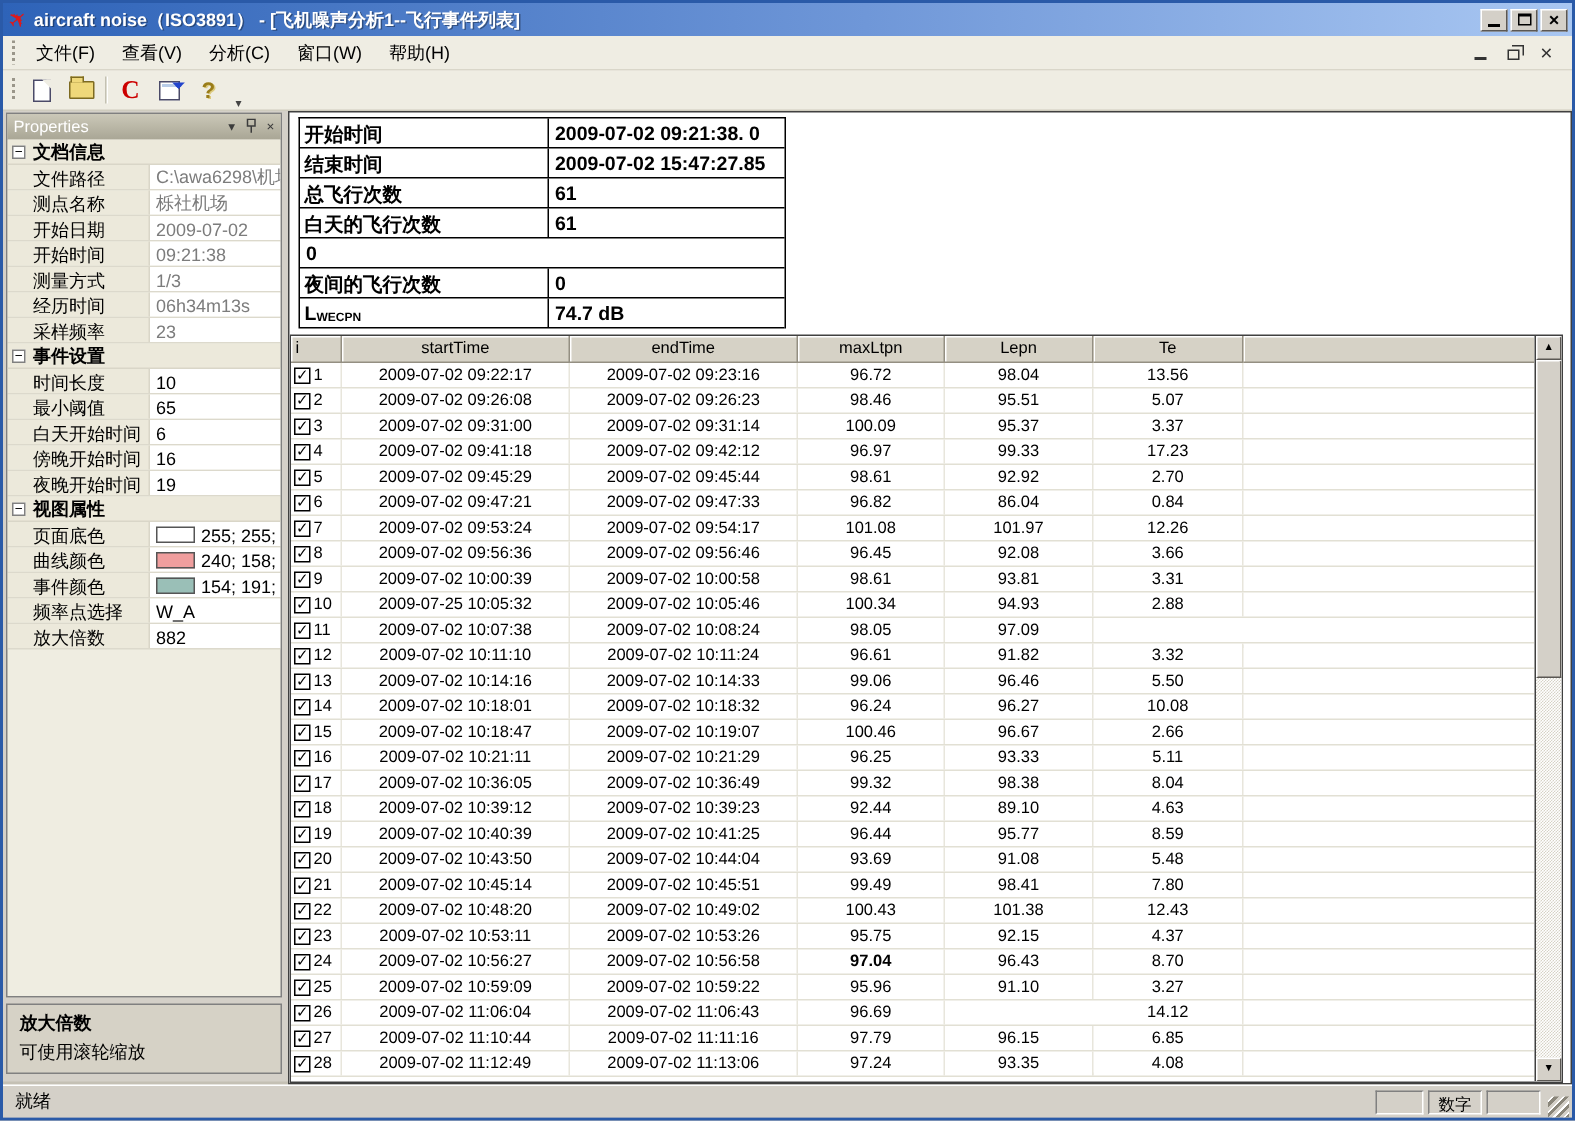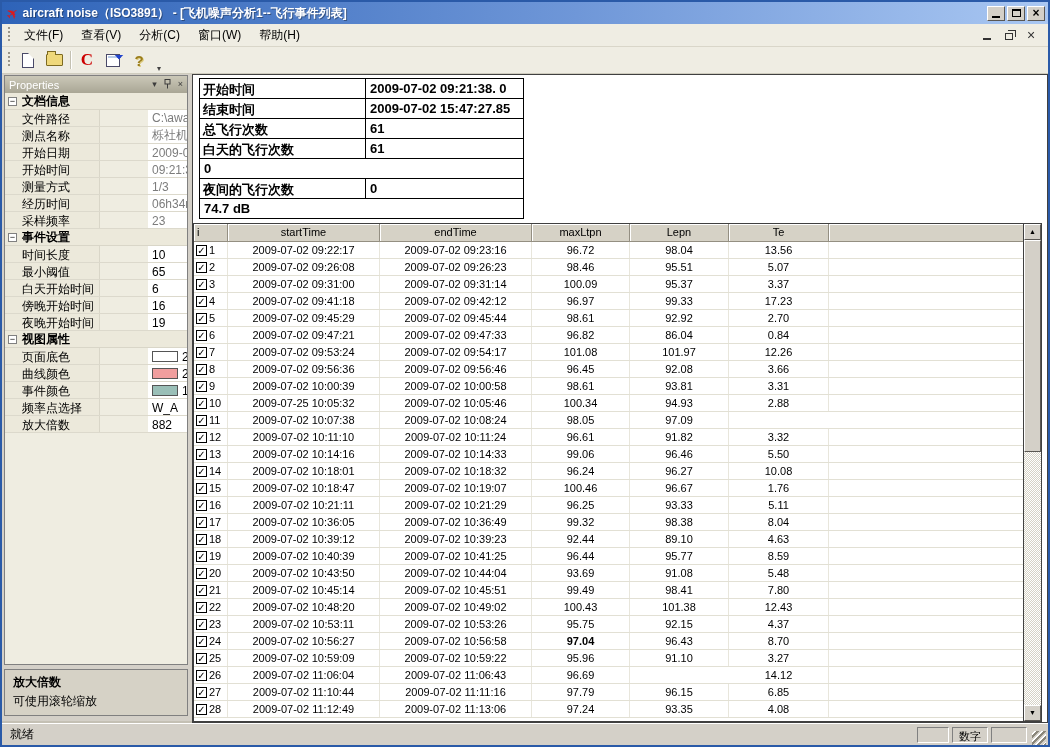--- a/index.html
+++ b/index.html
@@ -66,21 +66,21 @@
   .props-header { height:17px; flex:0 0 17px; display:flex; align-items:center; padding:0 4px;
     background:linear-gradient(to bottom,#cbc8b8,#a9a695); color:#fff; font-size:11px; }
   .props-title { flex:1; }
   .props-hdr-icons { display:flex; align-items:center; gap:6px; color:#3c3c3c; }
   .props-hdr-icons .hicon { font-size:9px; line-height:9px; }
   .props-body { flex:1; overflow:hidden; font-size:12px; }
   .prop-section { height:17px; display:flex; align-items:center; background:#ece9db;
     border-bottom:1px solid #d9d6c8; font-weight:bold; }
   .collapse-box { width:9px; height:9px; border:1px solid #808080; background:#fff; color:#000;
     font-size:9px; line-height:7px; text-align:center; margin:0 5px 0 3px; font-weight:normal; }
-  .prop-row { height:17px; display:flex; border-bottom:1px solid #dcd9cc;gap:48px; }
+  .prop-row { height:17px; display:flex; border-bottom:1px solid #dcd9cc; }
   .prop-label { width:95px; flex:0 0 95px; background:#ece9db; border-right:1px solid #d9d6c8;
     padding:1px 0 0 17px; white-space:nowrap; overflow:hidden; }
   .prop-value { flex:1; background:#ffffff; padding:1px 0 0 4px; display:flex; align-items:center;
     white-space:nowrap; overflow:hidden; }
   .prop-value .muted { color:#7c7c7c; }
   .swatch { width:26px; height:11px; border:1px solid #555; margin-right:4px; flex:0 0 26px; }
 
   .zoom-info-box { margin-top:4px; height:47px; border:1px solid #808080; background:#d6d2c6; padding:4px 8px; }
   .zoom-info-title { font-weight:bold; margin-bottom:2px; }
 
@@ -358,20 +358,21 @@
             <div class="sum-value">61</div>
           </div>
           <div class="sum-row">
             <div class="sum-value">0</div>
           </div>
           <div class="sum-row">
             <div class="sum-label">夜间的飞行次数</div>
             <div class="sum-value">0</div>
           </div>
           <div class="sum-row">
+            <div class="sum-label"><span>L</span><span class="lw-sub">WECPN</span></div>
             <div class="sum-value">74.7 dB</div>
           </div>
         </div>
       <div class="event-table">
         <div class="et-inner">
             <div class="et-header">
               <div class="et-hcell first" style="width: 34px; flex: 0 0 34px;">i</div>
               <div class="et-hcell" style="width: 152px; flex: 0 0 152px;">startTime</div>
               <div class="et-hcell" style="width: 152px; flex: 0 0 152px;">endTime</div>
               <div class="et-hcell" style="width: 98px; flex: 0 0 98px;">maxLtpn</div>
@@ -549,21 +550,21 @@
             </div>
             <div class="et-row">
               <div class="et-cell icol" style="flex: 0 0 34px;">
                 <span class="checkbox">✓</span>
                 <span>15</span>
               </div>
               <div class="et-cell" style="flex: 0 0 152px;">2009-07-02 10:18:47</div>
               <div class="et-cell" style="flex: 0 0 152px;">2009-07-02 10:19:07</div>
               <div class="et-cell" style="flex: 0 0 98px;">100.46</div>
               <div class="et-cell" style="flex: 0 0 99px;">96.67</div>
-              <div class="et-cell" style="flex: 0 0 100px;">1.76</div>
+              <div class="et-cell" style="flex: 0 0 100px;">2.66</div>
               <div class="et-cell et-filler"></div>
             </div>
             <div class="et-row">
               <div class="et-cell icol" style="flex: 0 0 34px;">
                 <span class="checkbox">✓</span>
                 <span>16</span>
               </div>
               <div class="et-cell" style="flex: 0 0 152px;">2009-07-02 10:21:11</div>
               <div class="et-cell" style="flex: 0 0 152px;">2009-07-02 10:21:29</div>
               <div class="et-cell" style="flex: 0 0 98px;">96.25</div>

